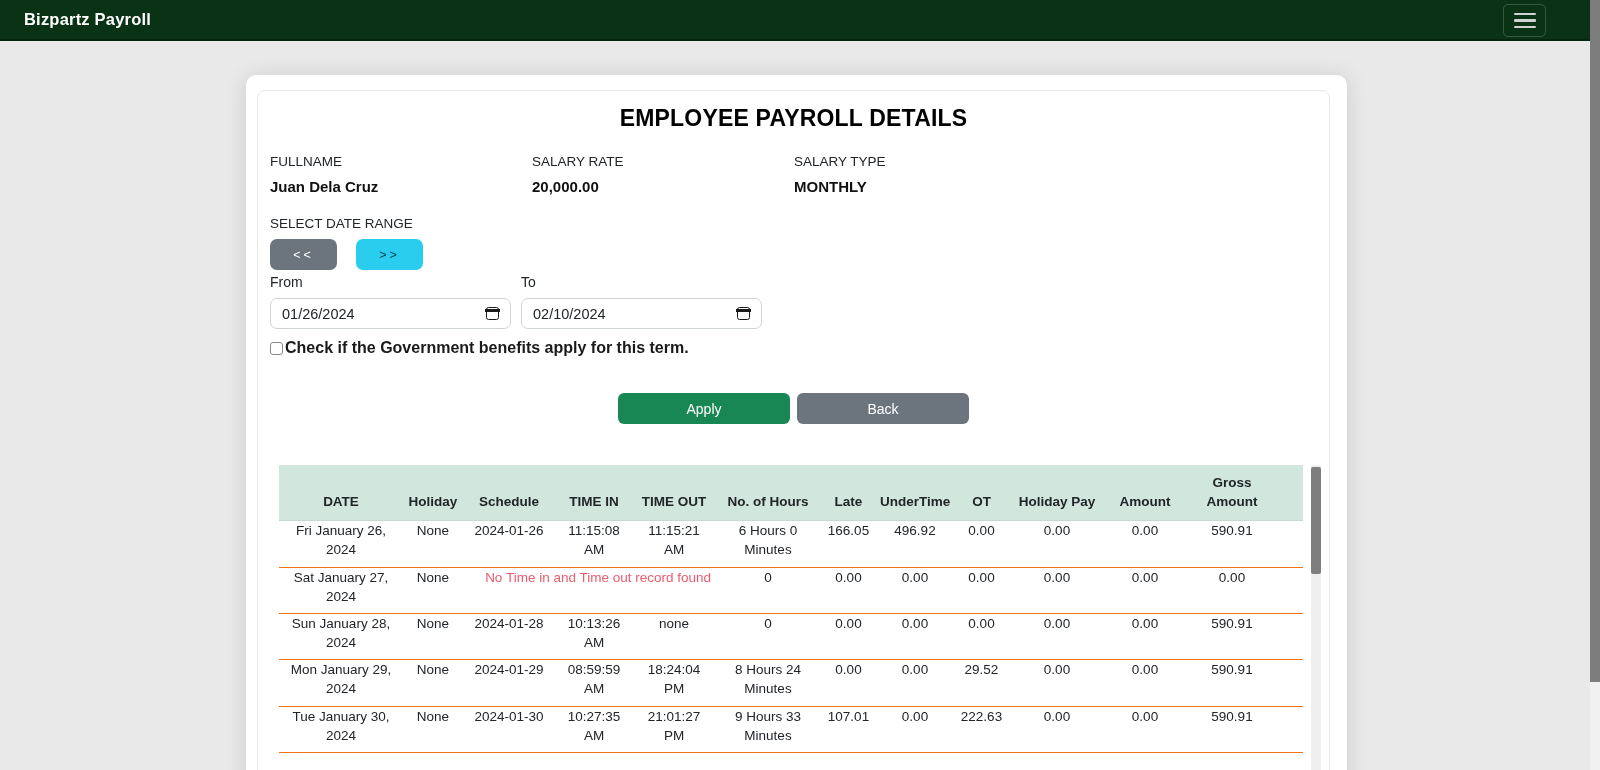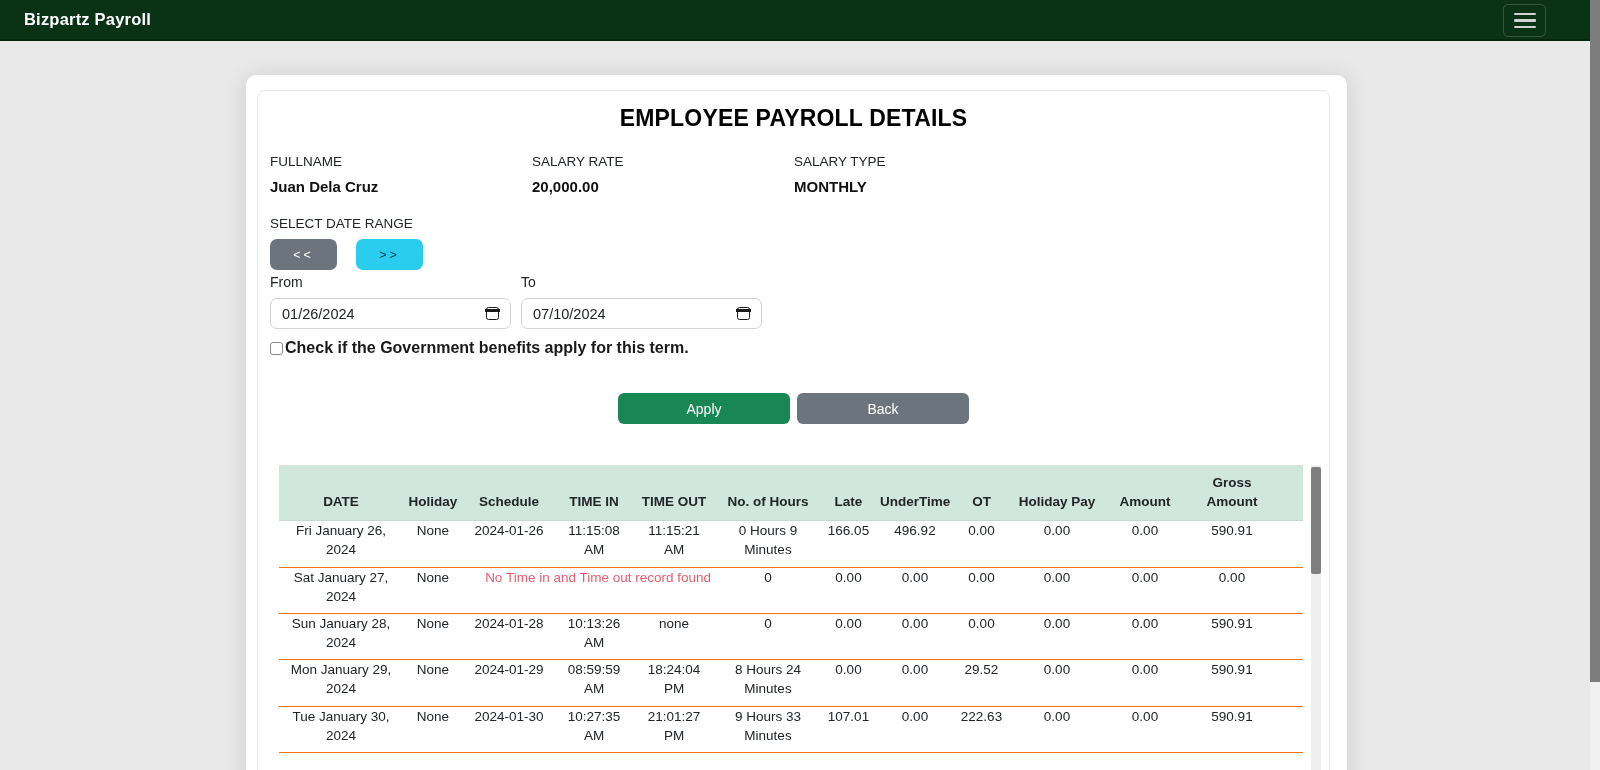--- a/index.html
+++ b/index.html
@@ -160,21 +160,21 @@
       <div class="fromto-col">
         <div class="fromto-label">From</div>
         <div class="date-input">
           <span>01/26/2024</span>
           <span class="cal-icon"></span>
         </div>
       </div>
       <div class="fromto-col">
         <div class="fromto-label">To</div>
         <div class="date-input">
-          <span>07/10/2024</span>
+          <span>02/10/2024</span>
           <span class="cal-icon"></span>
         </div>
       </div>
     </div>
 
     <div class="checkbox-row">
       <input type="checkbox" style="">
       <span class="checkbox-label">Check if the Government benefits apply for this term.</span>
     </div>
 
@@ -215,21 +215,21 @@
               <th>Gross Amount</th>
             </tr>
         </thead>
         <tbody>
             <tr>
               <td>Fri January 26, 2024</td>
               <td>None</td>
               <td>2024-01-26</td>
               <td>11:15:08 AM</td>
               <td>11:15:21 AM</td>
-              <td>0 Hours 9 Minutes</td>
+              <td>6 Hours 0 Minutes</td>
               <td>166.05</td>
               <td>496.92</td>
               <td>0.00</td>
               <td>0.00</td>
               <td>0.00</td>
               <td>590.91</td>
             </tr>
             <tr>
               <td>Sat January 27, 2024</td>
               <td>None</td>

